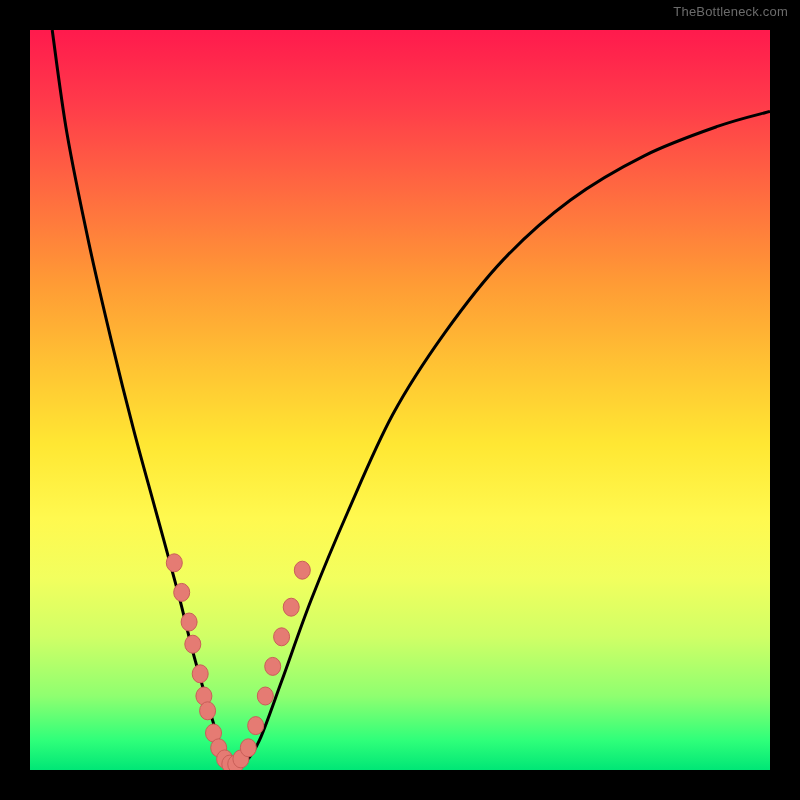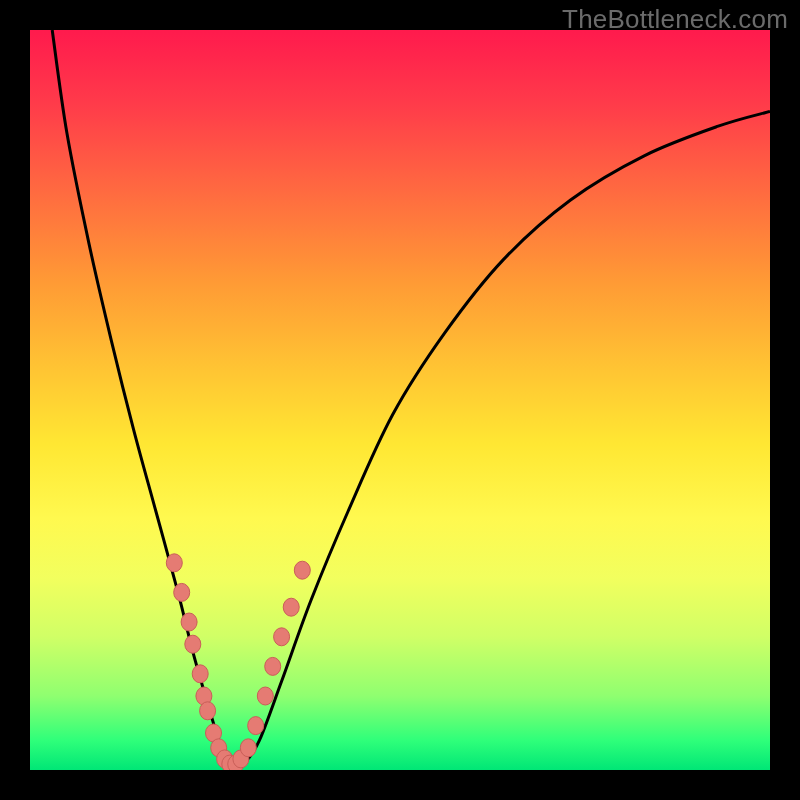--- a/index.html
+++ b/index.html
@@ -39,21 +39,21 @@
       #8fff70 90%,
       #2fff7a 96%,
       #00e676 100%
     );
   }
   .watermark {
     position: absolute;
     top: 4px;
     right: 12px;
     color: #6b6b6b;
-    font-size: 26px;
+    font-size: 13px;
     font-weight: 500;
     letter-spacing: 0.2px;
     user-select: none;
   }
   svg.overlay {
     position: absolute;
     left: 0;
     top: 0;
     width: 740px;
     height: 740px;

